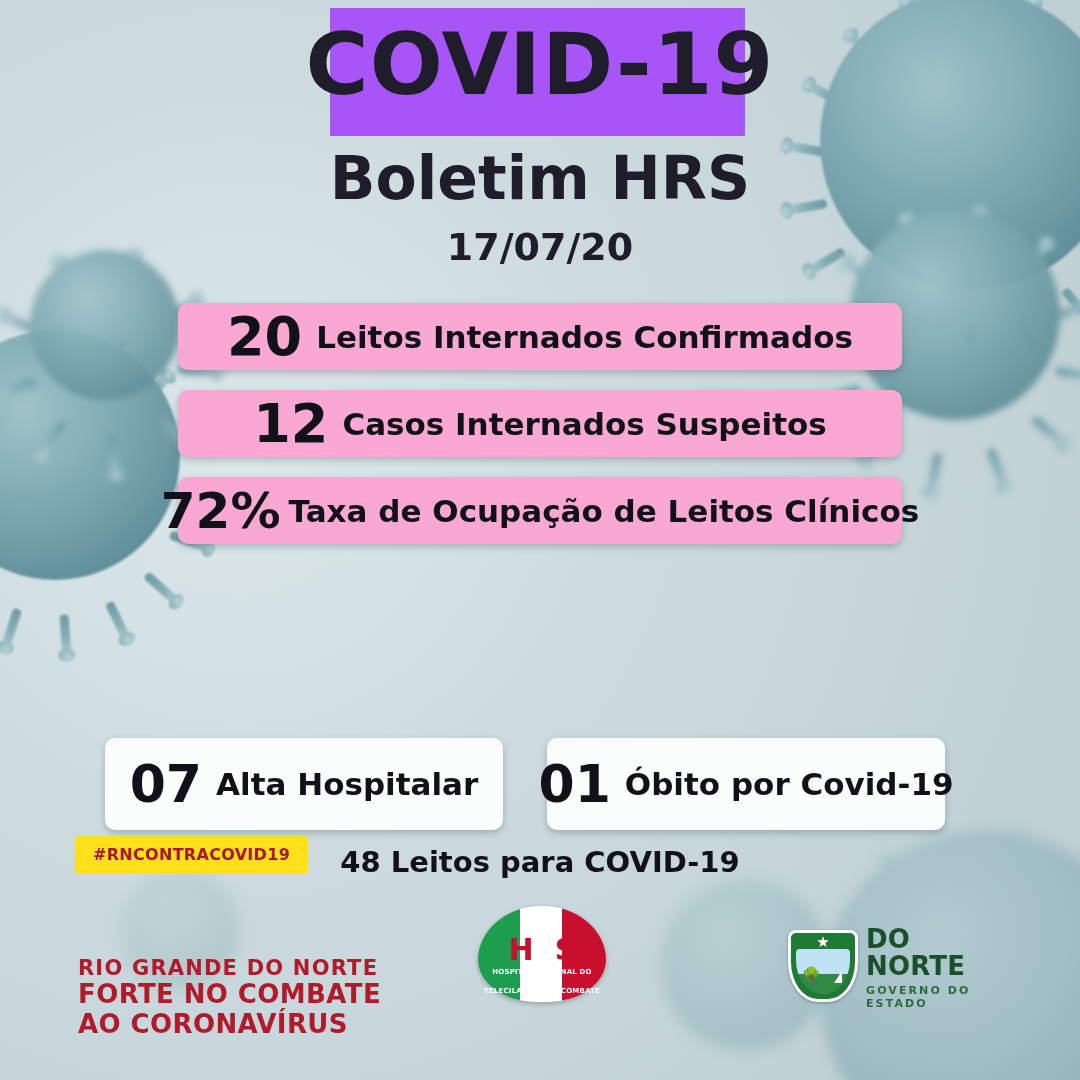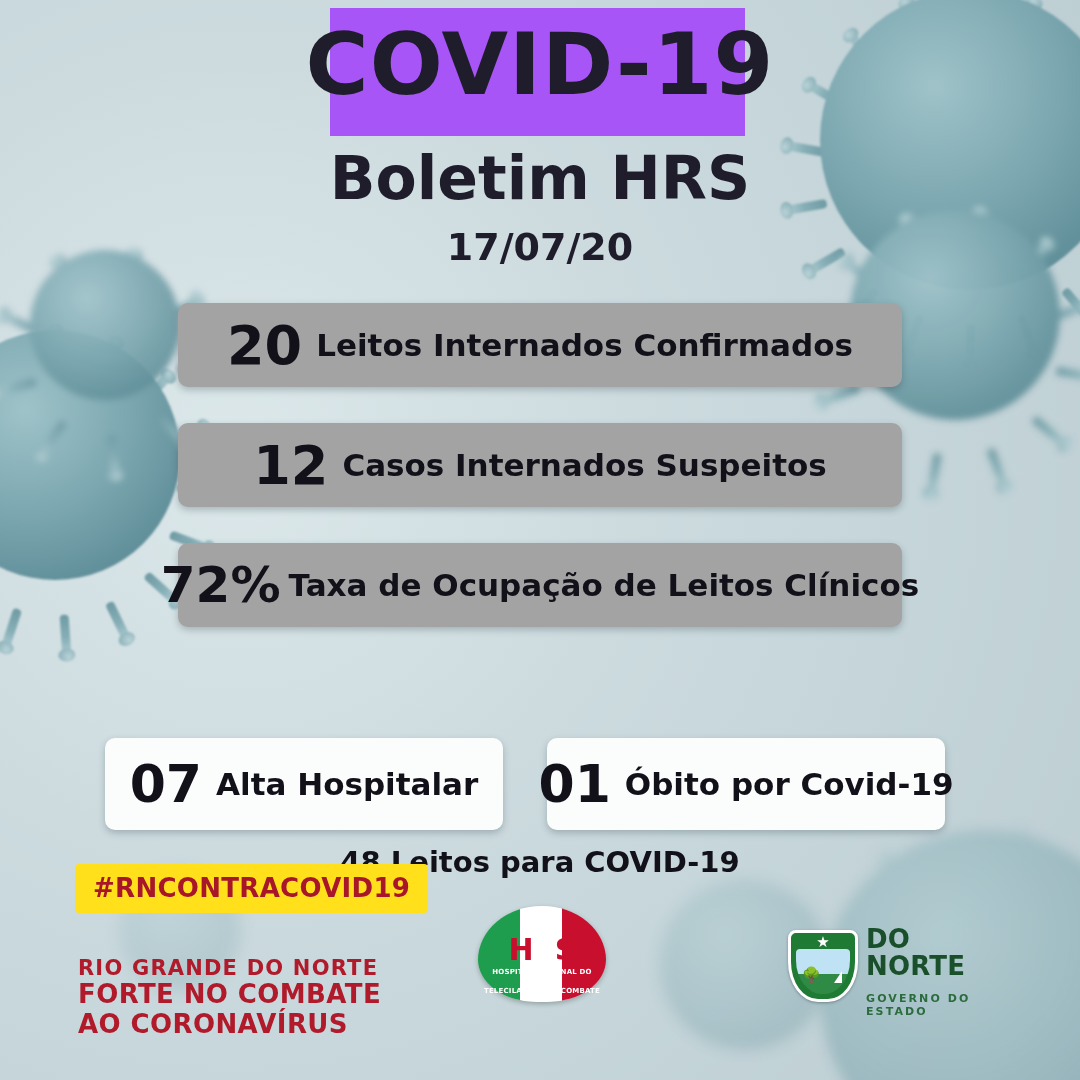--- a/index.html
+++ b/index.html
@@ -128,23 +128,23 @@
 
   
   .cards {
     position: absolute;
     left: 178px;
     top: 303px;
     width: 724px;
   }
   .card {
     position: relative;
-    height: 84px;
-    margin-bottom: 36px;
-    background: #a3a3a3;
+    height: 67px;
+    margin-bottom: 20px;
+    background: #f9a8d4;
     border-radius: 10px;
     box-shadow: 0 3px 7px rgba(40,60,70,.28);
     display: flex;
     align-items: center;
     justify-content: center;
   }
   .num {
     font-size: 54px;
     font-weight: bold;
     color: #121019;
@@ -191,25 +191,25 @@
     font-size: 29px;
     font-weight: bold;
     color: #121019;
     font-family: "DejaVu Sans", sans-serif;
   }
 
   
   .hashtag {
     position: absolute;
     left: 75px;
-    top: 864px;
+    top: 836px;
     background: #ffe01b;
     padding: 9px 18px 10px 18px;
     border-radius: 4px;
-    font-size: 26px;
+    font-size: 16px;
     font-weight: bold;
     color: #a8162a;
     font-family: "DejaVu Sans", sans-serif;
     letter-spacing: .3px;
   }
   .slogan {
     position: absolute;
     left: 78px;
     top: 928px;
     color: #b01a2b;
@@ -353,21 +353,21 @@
   .gov-text .g2 {
     font-size: 26px;
     font-weight: bold;
     letter-spacing: .2px;
     line-height: 1.05;
   }
   .gov-text .g3 {
     font-size: 11px;
     font-weight: bold;
     letter-spacing: 2.1px;
-    margin-top: 11px;
+    margin-top: 3px;
     color: #2c6b3d;
   }
 </style>
 </head>
 <body>
 
 <div id="poster">
 
   <div class="bg-base"></div>
   <div class="blurlayer">

